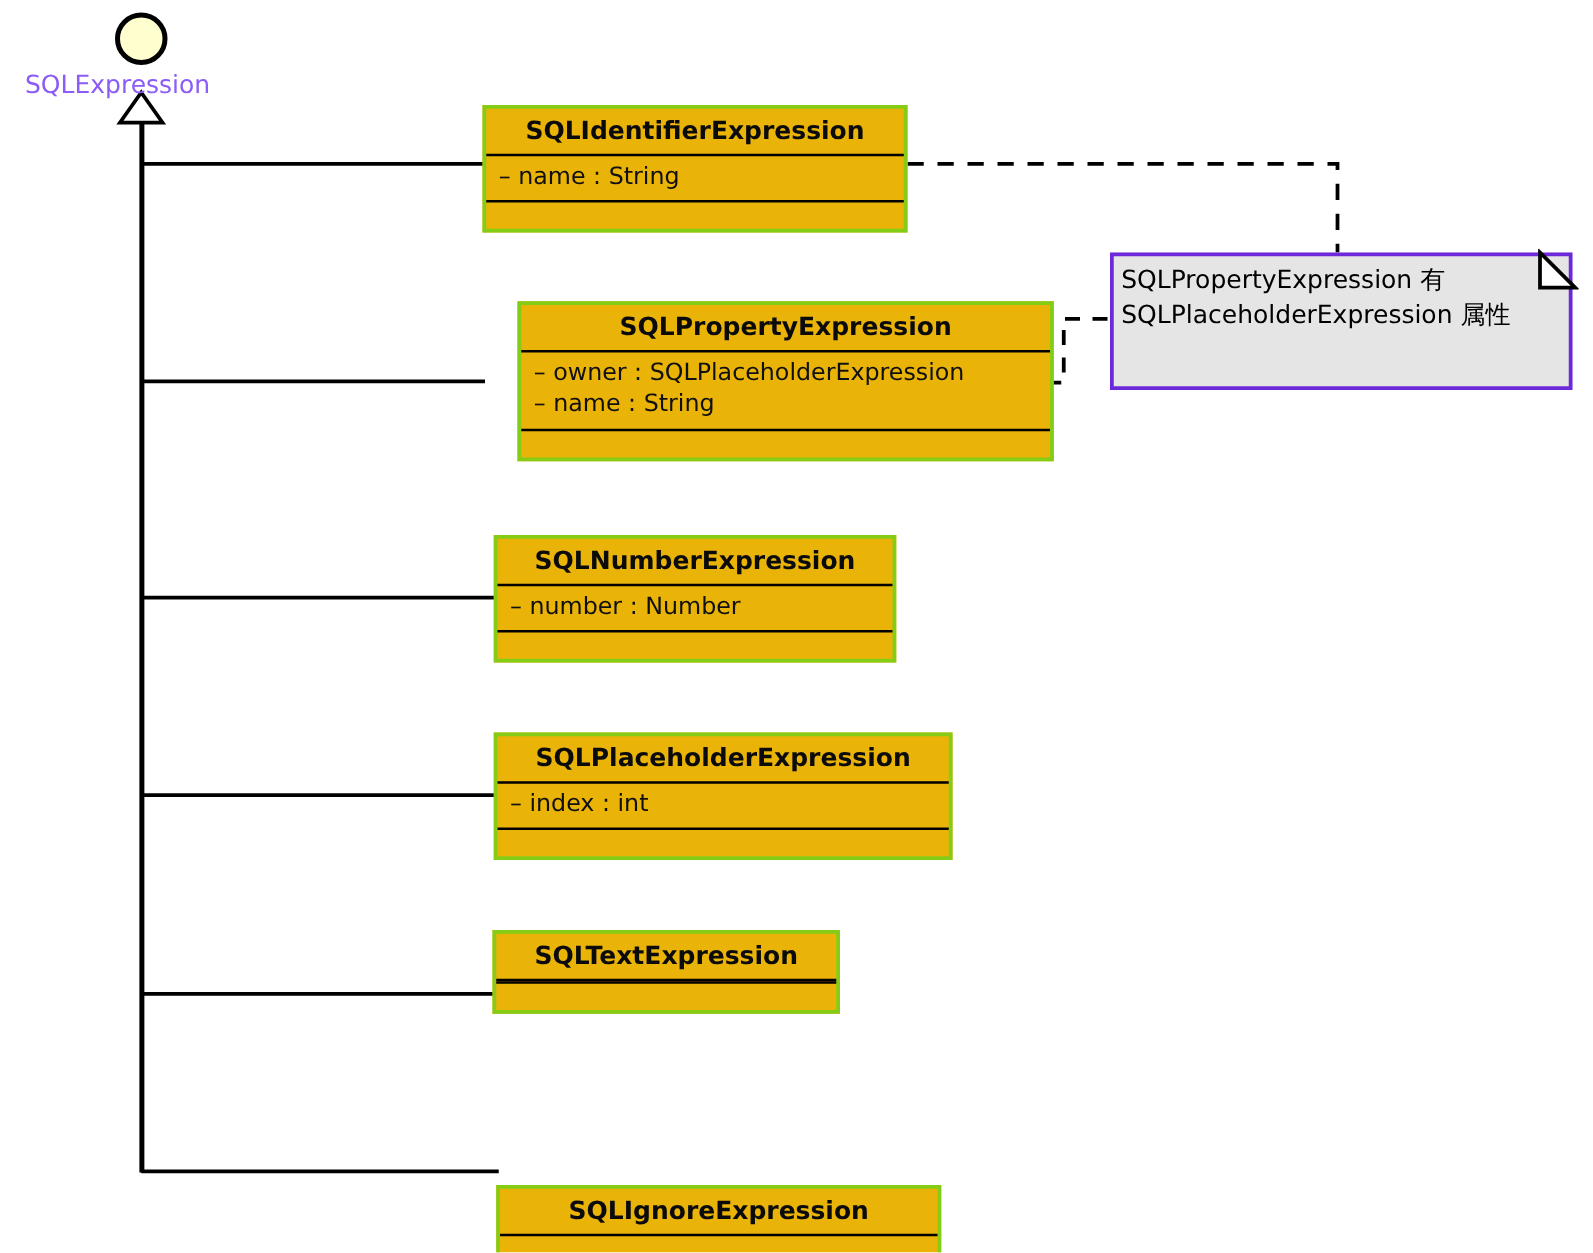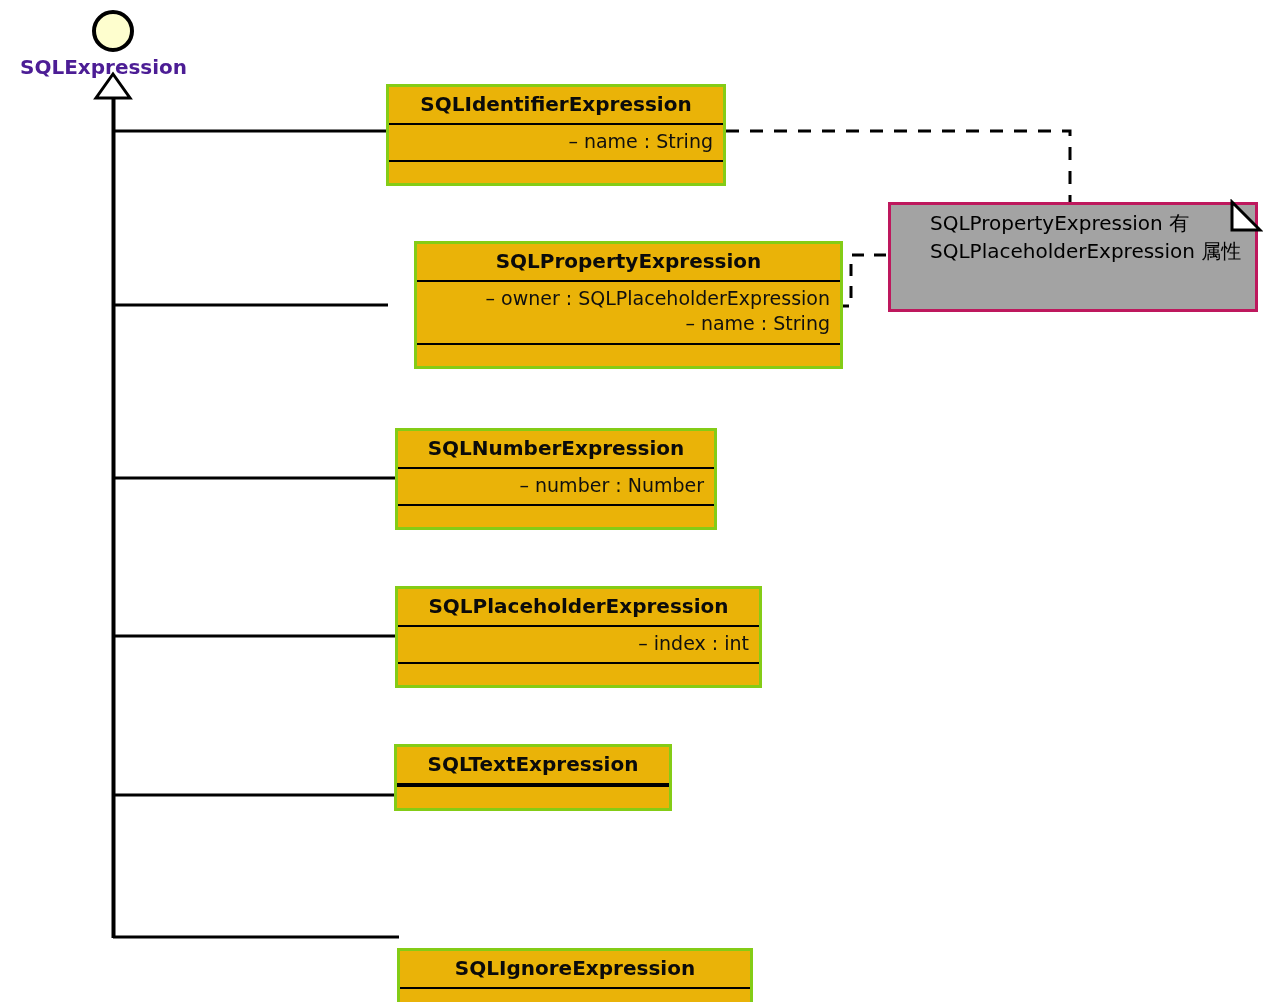--- a/index.html
+++ b/index.html
@@ -29,23 +29,23 @@
   
   .iface-circle {
     position: absolute;
     box-sizing: border-box;
     border: 4px solid #000000;
     border-radius: 50%;
     background: #FEFECE;
   }
   .iface-label {
     position: absolute;
-    font-weight: bold;
+    font-weight: normal;
     font-size: 20px;
-    color: #4c1d95;
+    color: #8b5cf6;
     white-space: nowrap;
     letter-spacing: 0px;
   }
 
   
   .uml-class {
     position: absolute;
     box-sizing: border-box;
     background: #eab308;
     border: 3px solid #84cc16;
@@ -57,40 +57,38 @@
     color: #0b0b0b;
     padding: 5px 12px 7px 12px;
     white-space: nowrap;
   }
   .uml-sep {
     height: 0;
     border-top: 2px solid #000000;
   }
   .uml-attrs {
     padding: 4px 10px 6px 10px;
-    text-align: right;
   }
   .uml-attr {
     font-size: 19px;
     color: #101010;
     line-height: 1.33;
     white-space: nowrap;
   }
   .uml-ops {
     min-height: 17px;
     padding: 2px 10px;
   }
 
   
   .uml-note {
     position: absolute;
     box-sizing: border-box;
-    background: #a3a3a3;
-    border: 3px solid #be185d;
-    padding-left: 33px;
+    background: #e5e5e5;
+    border: 3px solid #6d28d9;
   }
   .uml-note-text {
     padding: 4px 6px 0 6px;
     font-size: 20px;
     line-height: 1.42;
     color: #000000;
     white-space: nowrap;
   }
   .note-fold {
     position: absolute;

